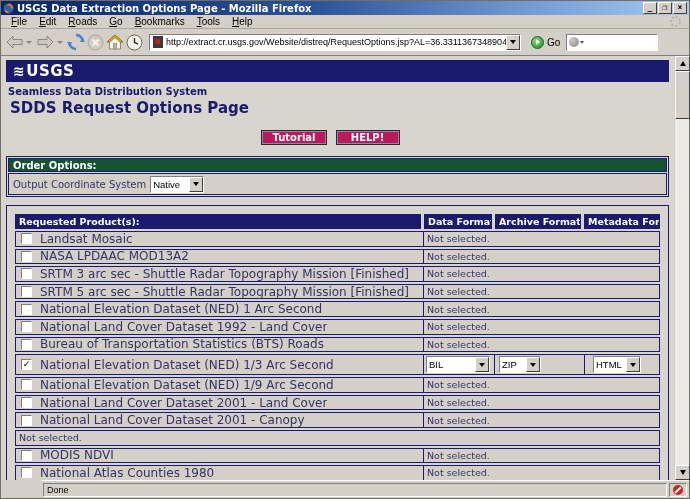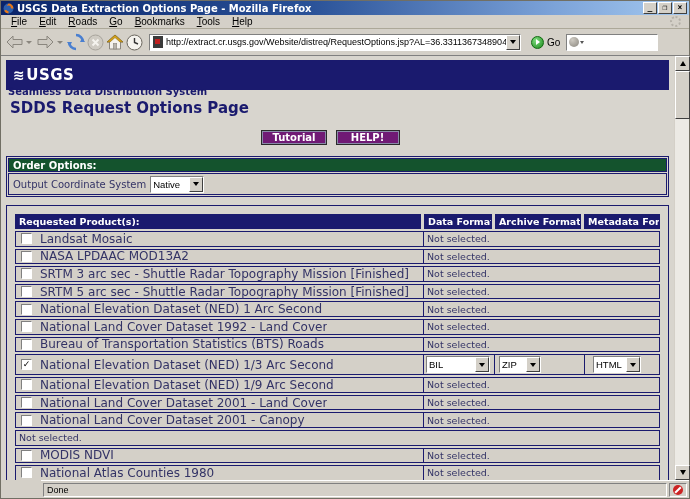--- a/index.html
+++ b/index.html
@@ -48,31 +48,31 @@
   .searchbox { width:92px; height:17px; background:#fff; border:1px solid; border-color:#808080 #fff #fff #808080;
     display:flex; align-items:center; padding:0 2px; }
   .search-eng { width:10px; height:10px; border-radius:50%; background:radial-gradient(circle at 35% 30%, #cfcbc3, #8a867e); margin-right:1px; }
   .search-eng-arr { width:0; height:0; border-left:2px solid transparent; border-right:2px solid transparent; border-top:3px solid #555; margin-right:2px; }
   .search-input { flex:1; border:0; outline:0; font-size:9px; background:transparent; min-width:0; }
 
   
   .content-row { flex:1; display:flex; min-height:0; }
   .page { flex:1; background:#d8d5ce; position:relative; overflow:hidden; }
 
-  .usgs-bar { position:absolute; left:5px; top:4px; right:5px; height:30px; background:#1a1a6e; color:#fff;
+  .usgs-bar { position:absolute; left:5px; top:4px; right:5px; height:22px; background:#1a1a6e; color:#fff;
     display:flex; align-items:center; padding-left:7px; }
   .usgs-logo { font-family:"DejaVu Sans", sans-serif; font-weight:bold; font-size:15px; letter-spacing:0.5px; }
   .usgs-waves { font-size:14px; margin-right:1px; }
   .sys-name { position:absolute; left:7px; top:30px; font-family:"DejaVu Sans", sans-serif; font-weight:bold;
     font-size:10px; color:#1a1a6e; }
   .page-title { position:absolute; left:9px; top:43px; font-family:"DejaVu Sans", sans-serif; font-weight:bold;
     font-size:15px; color:#1a1a6e; }
 
   .hbtns { position:absolute; left:0; right:14px; top:74px; display:flex; justify-content:center; gap:9px; }
-  .hbtn { min-width:64px; height:15px; background:#701a75; color:#fff; font-family:"DejaVu Sans", sans-serif;
+  .hbtn { min-width:64px; height:15px; background:#be185d; color:#fff; font-family:"DejaVu Sans", sans-serif;
     font-weight:bold; font-size:10px; line-height:13px; text-align:center; border:1px solid #2a2a2a;
     box-shadow:inset 0 0 0 1px #8a8aa8; padding:0 10px; }
 
   
   .otable { position:absolute; left:5px; top:100px; right:5px; border:1px solid #1a1a6e; padding:1px; background:#d8d5ce; }
   .ohead { background:#14532d; color:#fff; font-family:"DejaVu Sans", sans-serif; font-weight:bold; font-size:10px;
     height:14px; line-height:13px; padding-left:4px; border:1px solid #1a1a6e; }
   .obody { margin-top:1px; background:#d4d0c8; border:1px solid #1a1a6e; height:22px; display:flex; align-items:center; padding-left:4px;
     font-family:"DejaVu Sans", sans-serif; font-size:10px; color:#333366; gap:4px; }
 

